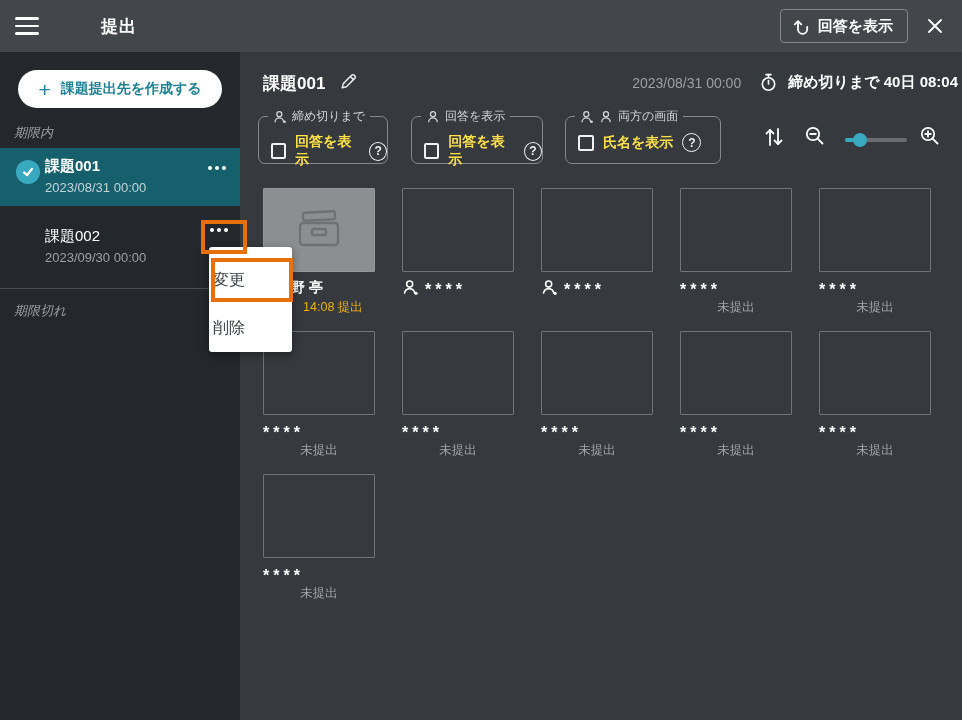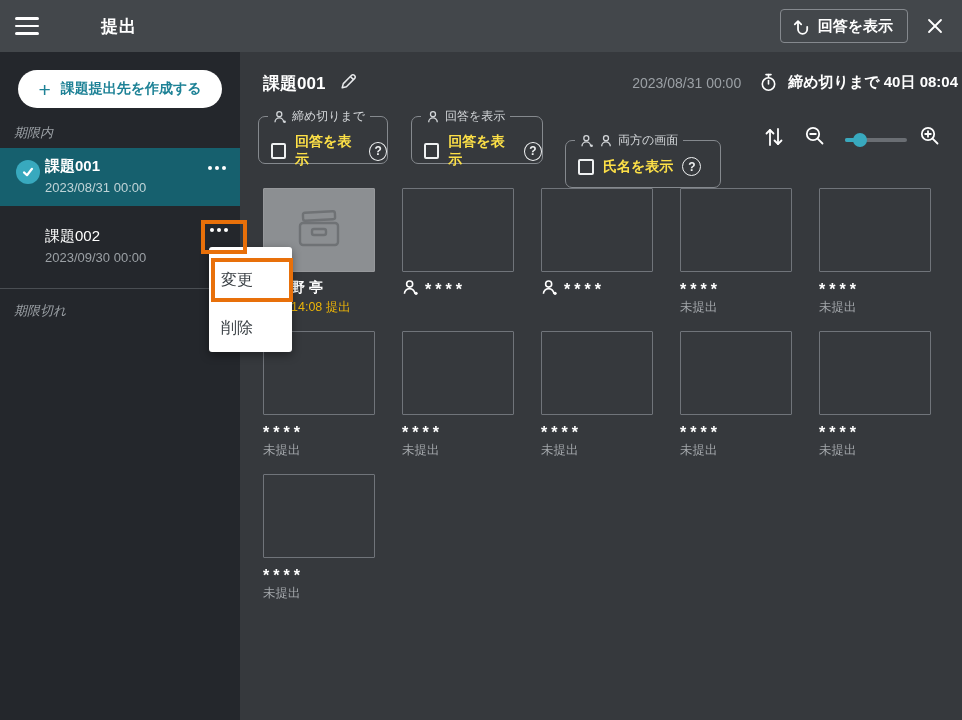--- a/index.html
+++ b/index.html
@@ -40,54 +40,54 @@
   .check-circle { position:absolute; left:16px; top:12px; width:24px; height:24px; border-radius:50%;
     background:var(--check_teal,#38A9BE); display:flex; align-items:center; justify-content:center;}
   .dots { display:flex; gap:3px; align-items:center;}
   .dots i { width:4px; height:4px; border-radius:50%; background:#fff; display:block;}
   .dots1 { position:absolute; right:14px; top:18px; cursor:pointer;}
   .dots2 { position:absolute; left:210px; top:176px; cursor:pointer; z-index:6;}
   .side-divider { position:absolute; left:0; top:236px; width:240px; height:1px; background:#4A4E53;}
   
   .popup { position:absolute; left:209px; top:247px; width:83px; height:105px; background:#fff;
     border-radius:3px; box-shadow:0 3px 10px rgba(0,0,0,.4); z-index:50;}
-  .popup .mi { position:absolute; left:0; width:83px; height:34px; line-height:34px; padding-left:12px;
+  .popup .mi { position:absolute; left:0; width:83px; height:34px; line-height:34px; padding-left:4px;
     color:#3A4045; font-size:16px; cursor:pointer;}
   .mi1 { top:16px; } .mi2 { top:64px; }
   
   .hl { position:absolute; border:4px solid var(--highlight,#E8700A); background:transparent; z-index:60; pointer-events:none;}
   .hl-dots { left:201px; top:220px; width:46px; height:34px;}
   .hl-menu { left:211px; top:258px; width:82px; height:44px;}
   
   .main { position:absolute; left:240px; top:52px; width:722px; height:668px;}
   .main-title { position:absolute; left:23px; top:20px; font-size:17px; font-weight:bold;}
   .pencil { position:absolute; left:99px; top:20px; cursor:pointer;}
   .deadline-wrap { position:absolute; right:4px; top:21px; display:flex; align-items:center; gap:10px;}
   .dl-date { font-size:14px; color:#9BA0A5; margin-right:8px;}
   .dl-text { font-size:15px; font-weight:bold;}
   
   .group { position:absolute; top:64px; height:48px; border:1px solid #85898E; border-radius:7px;}
-  .g1 { left:18px; width:130px;} .g2 { left:171px; width:132px;} .g3 { left:325px; width:156px;margin-top:24px;}
+  .g1 { left:18px; width:130px;} .g2 { left:171px; width:132px;} .g3 { left:325px; width:156px;}
   .legend { position:absolute; top:-9px; left:9px; background:var(--main_bg,#36393D); padding:0 5px;
     display:flex; align-items:center; gap:5px; font-size:12px; color:#D3D6D9; white-space:nowrap;}
   .g-row { position:absolute; left:12px; top:16px; display:flex; align-items:center; gap:9px;}
   .cbx { width:16px; height:16px; border:2px solid #EFF1F2; border-radius:2px; background:transparent; cursor:pointer;}
   .g-label { font-size:14px; font-weight:bold; color:#fde047;}
   .help { width:19px; height:19px; border:1.6px solid #EFF1F2; border-radius:50%; display:flex;
     align-items:center; justify-content:center; font-size:12px; font-weight:bold; color:#EFF1F2; cursor:pointer;}
   
   .ctl { position:absolute; top:72px; cursor:pointer;}
   .sort-ic { left:521px; } .zoomout-ic { left:563px; } .zoomin-ic { left:678px; }
   .slider { position:absolute; left:605px; top:86px; width:62px; height:4px; background:#6A6E73; border-radius:2px; cursor:pointer;}
   .slider .fill { position:absolute; left:0; top:0; height:4px; width:15px; background:var(--check_teal,#38A9BE); border-radius:2px;}
   .slider .thumb { position:absolute; left:8px; top:-5px; width:14px; height:14px; border-radius:50%; background:var(--check_teal,#38A9BE);}
   
   .grid { position:absolute; left:23px; top:136px; display:flex; flex-direction:column; gap:15px;}
   .grow { display:flex; gap:27px;}
-  .cell { width:112px;}
+  .cell { width:112px;text-align:center;}
   .card { width:112px; height:84px; border:1px solid #70747A; border-radius:1px; background:transparent; cursor:pointer;}
   .card.filled { background:#8C8F92; border-color:#96989B; display:flex; align-items:center; justify-content:center;}
   .cname { margin-top:7px; font-size:14px; font-weight:bold; color:#fff; display:flex; align-items:center; gap:6px; height:17px;}
   .stars { font-size:16px; letter-spacing:4px; line-height:10px; padding-top:5px;}
   .cstatus { margin-top:3px; font-size:12.5px; color:#A3A7AB;}
   .shift { padding-left:28px; }
   .sub-status { color:#eab308; }
   svg { display:block; }
 </style>
 </head>

